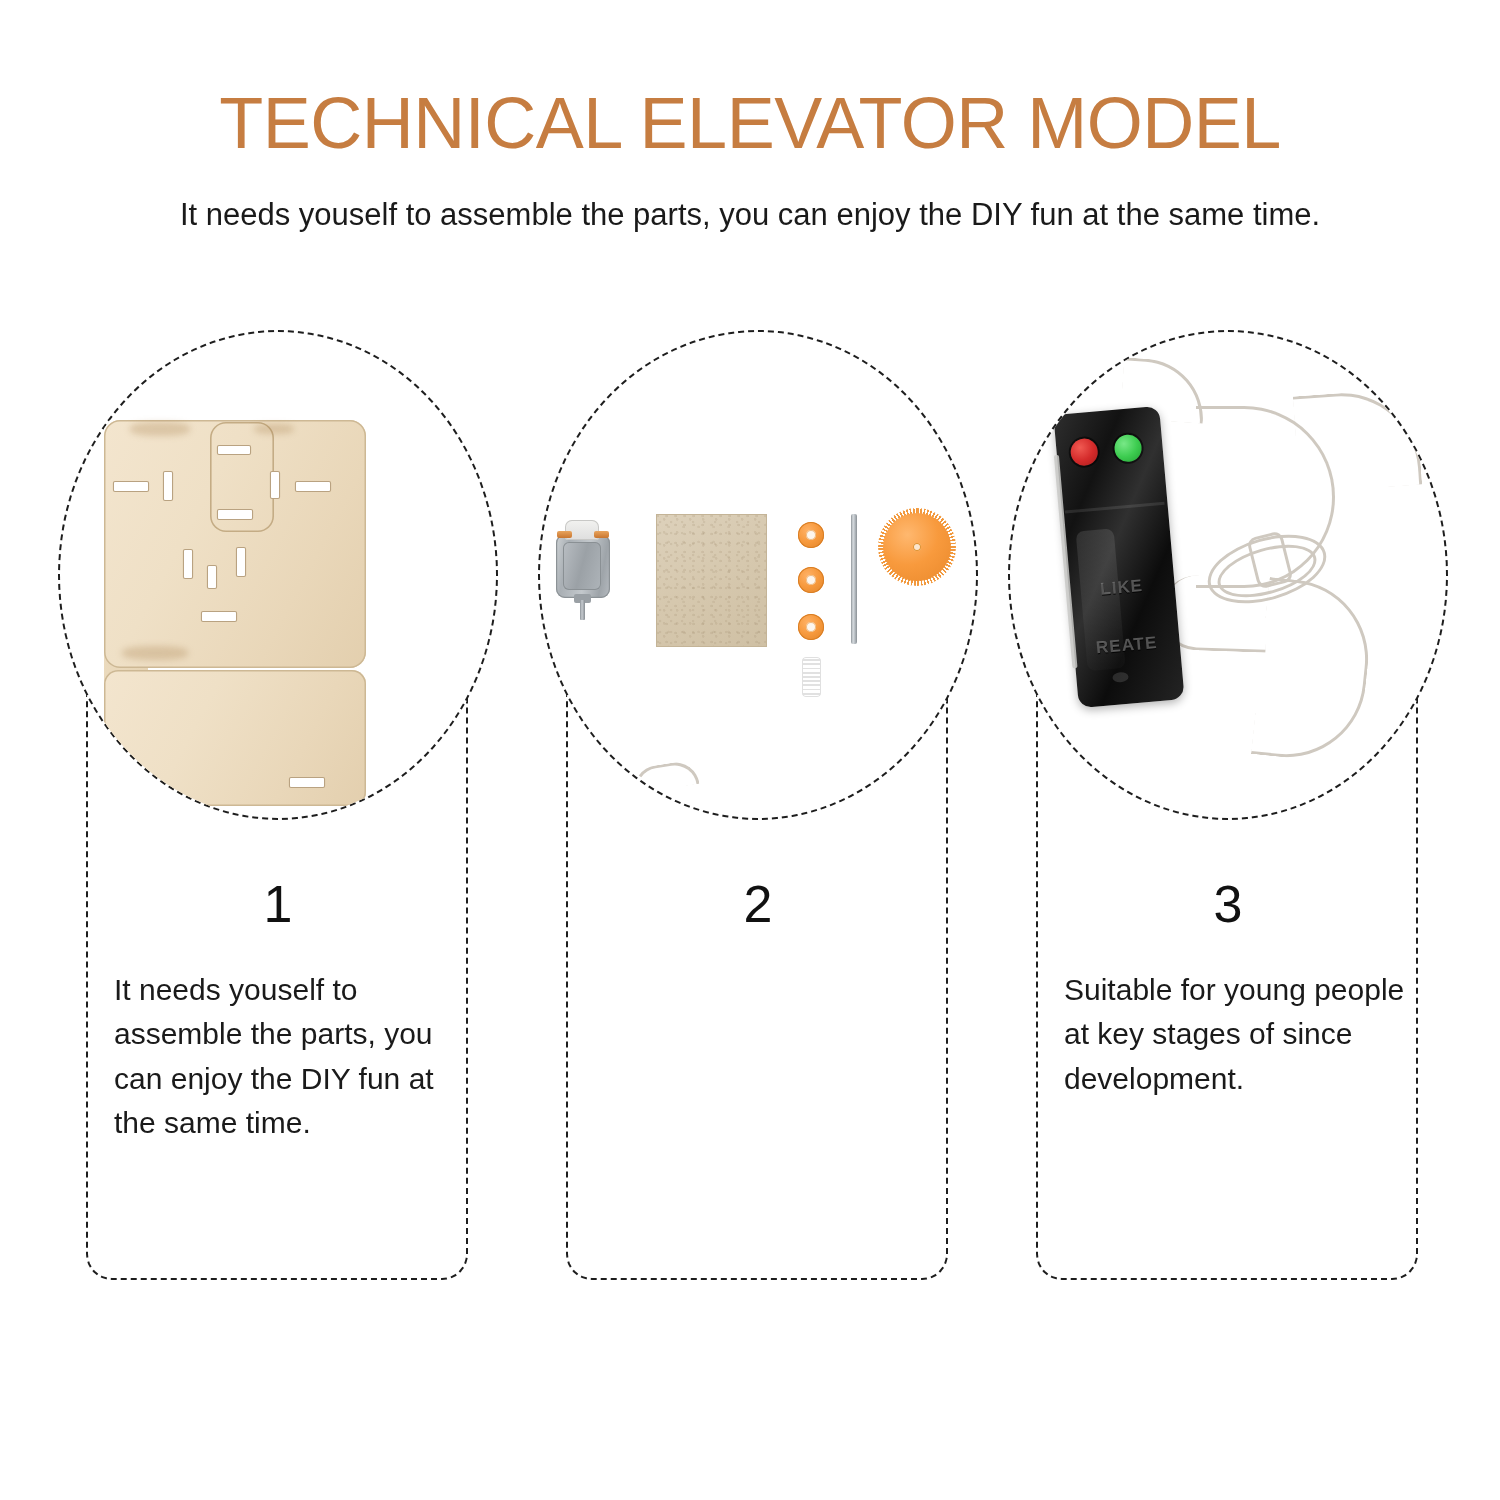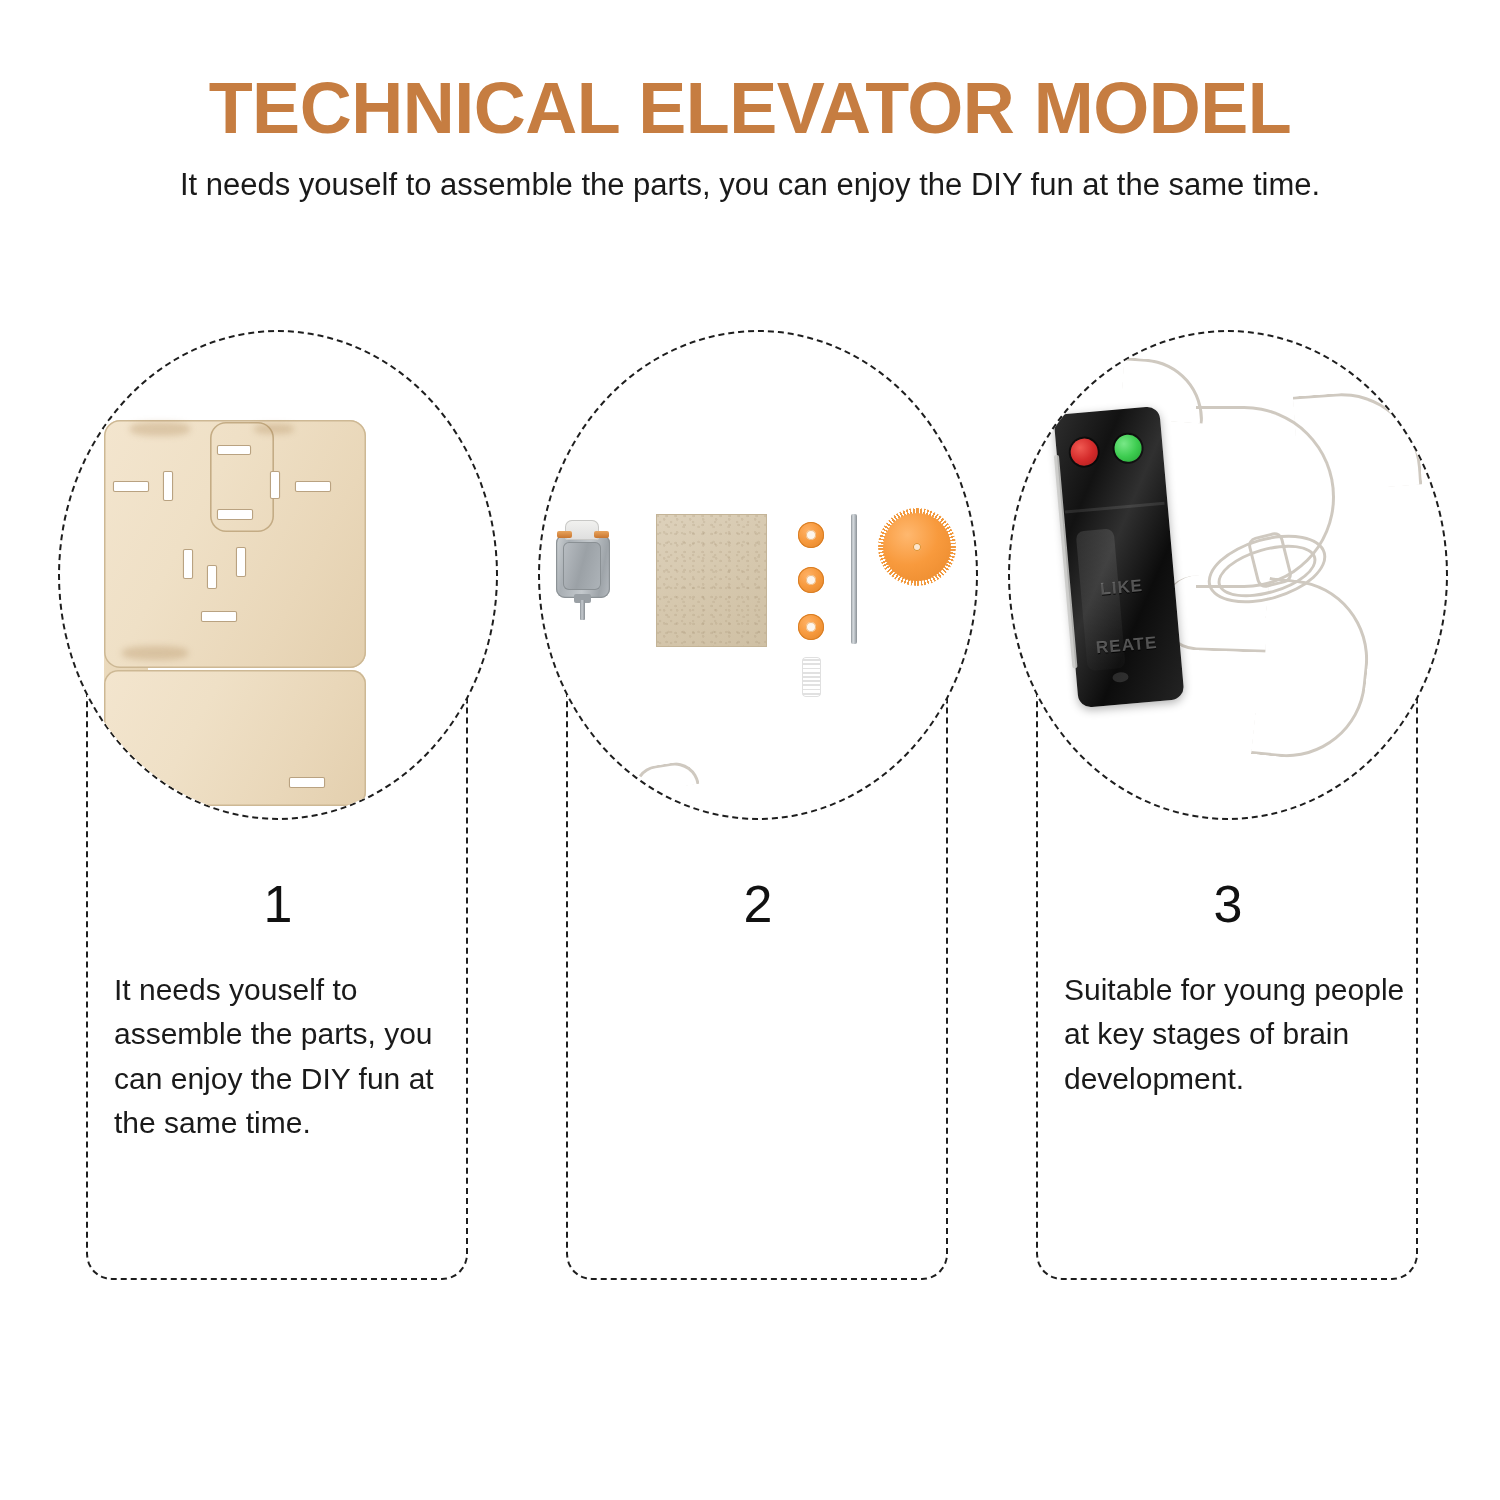--- a/index.html
+++ b/index.html
@@ -16,25 +16,25 @@
   }
 
   
   #header {
     position: absolute;
     top: 0; left: 0;
     width: 1500px;
     text-align: center;
   }
   #page-title {
-    margin: 0;
+    margin: 15px;
     padding-top: 72px;
     font-family: "Liberation Sans", sans-serif;
     font-size: 72px;
-    font-weight: bold;
+    font-weight: normal;
     letter-spacing: -0.5px;
     color: #c67d41;
     line-height: 1.0;
     white-space: nowrap;
   }
   #page-subtitle {
     margin: 0;
     padding-top: 24px;
     font-size: 31px;
     font-weight: normal;
@@ -518,14 +518,14 @@
         <div class="bb-btn green"></div>
         <div class="bb-emboss top">LIKE</div>
         <div class="bb-emboss bot">REATE</div>
         <div class="bb-dent"></div>
       </div>
 
     </div>
   </div>
 
   <div class="panel-number">3</div>
-  <div class="panel-text">Suitable for young people at key stages of brain development.</div>
+  <div class="panel-text">Suitable for young people at key stages of since development.</div>
 </div>
 
 </body></html>

